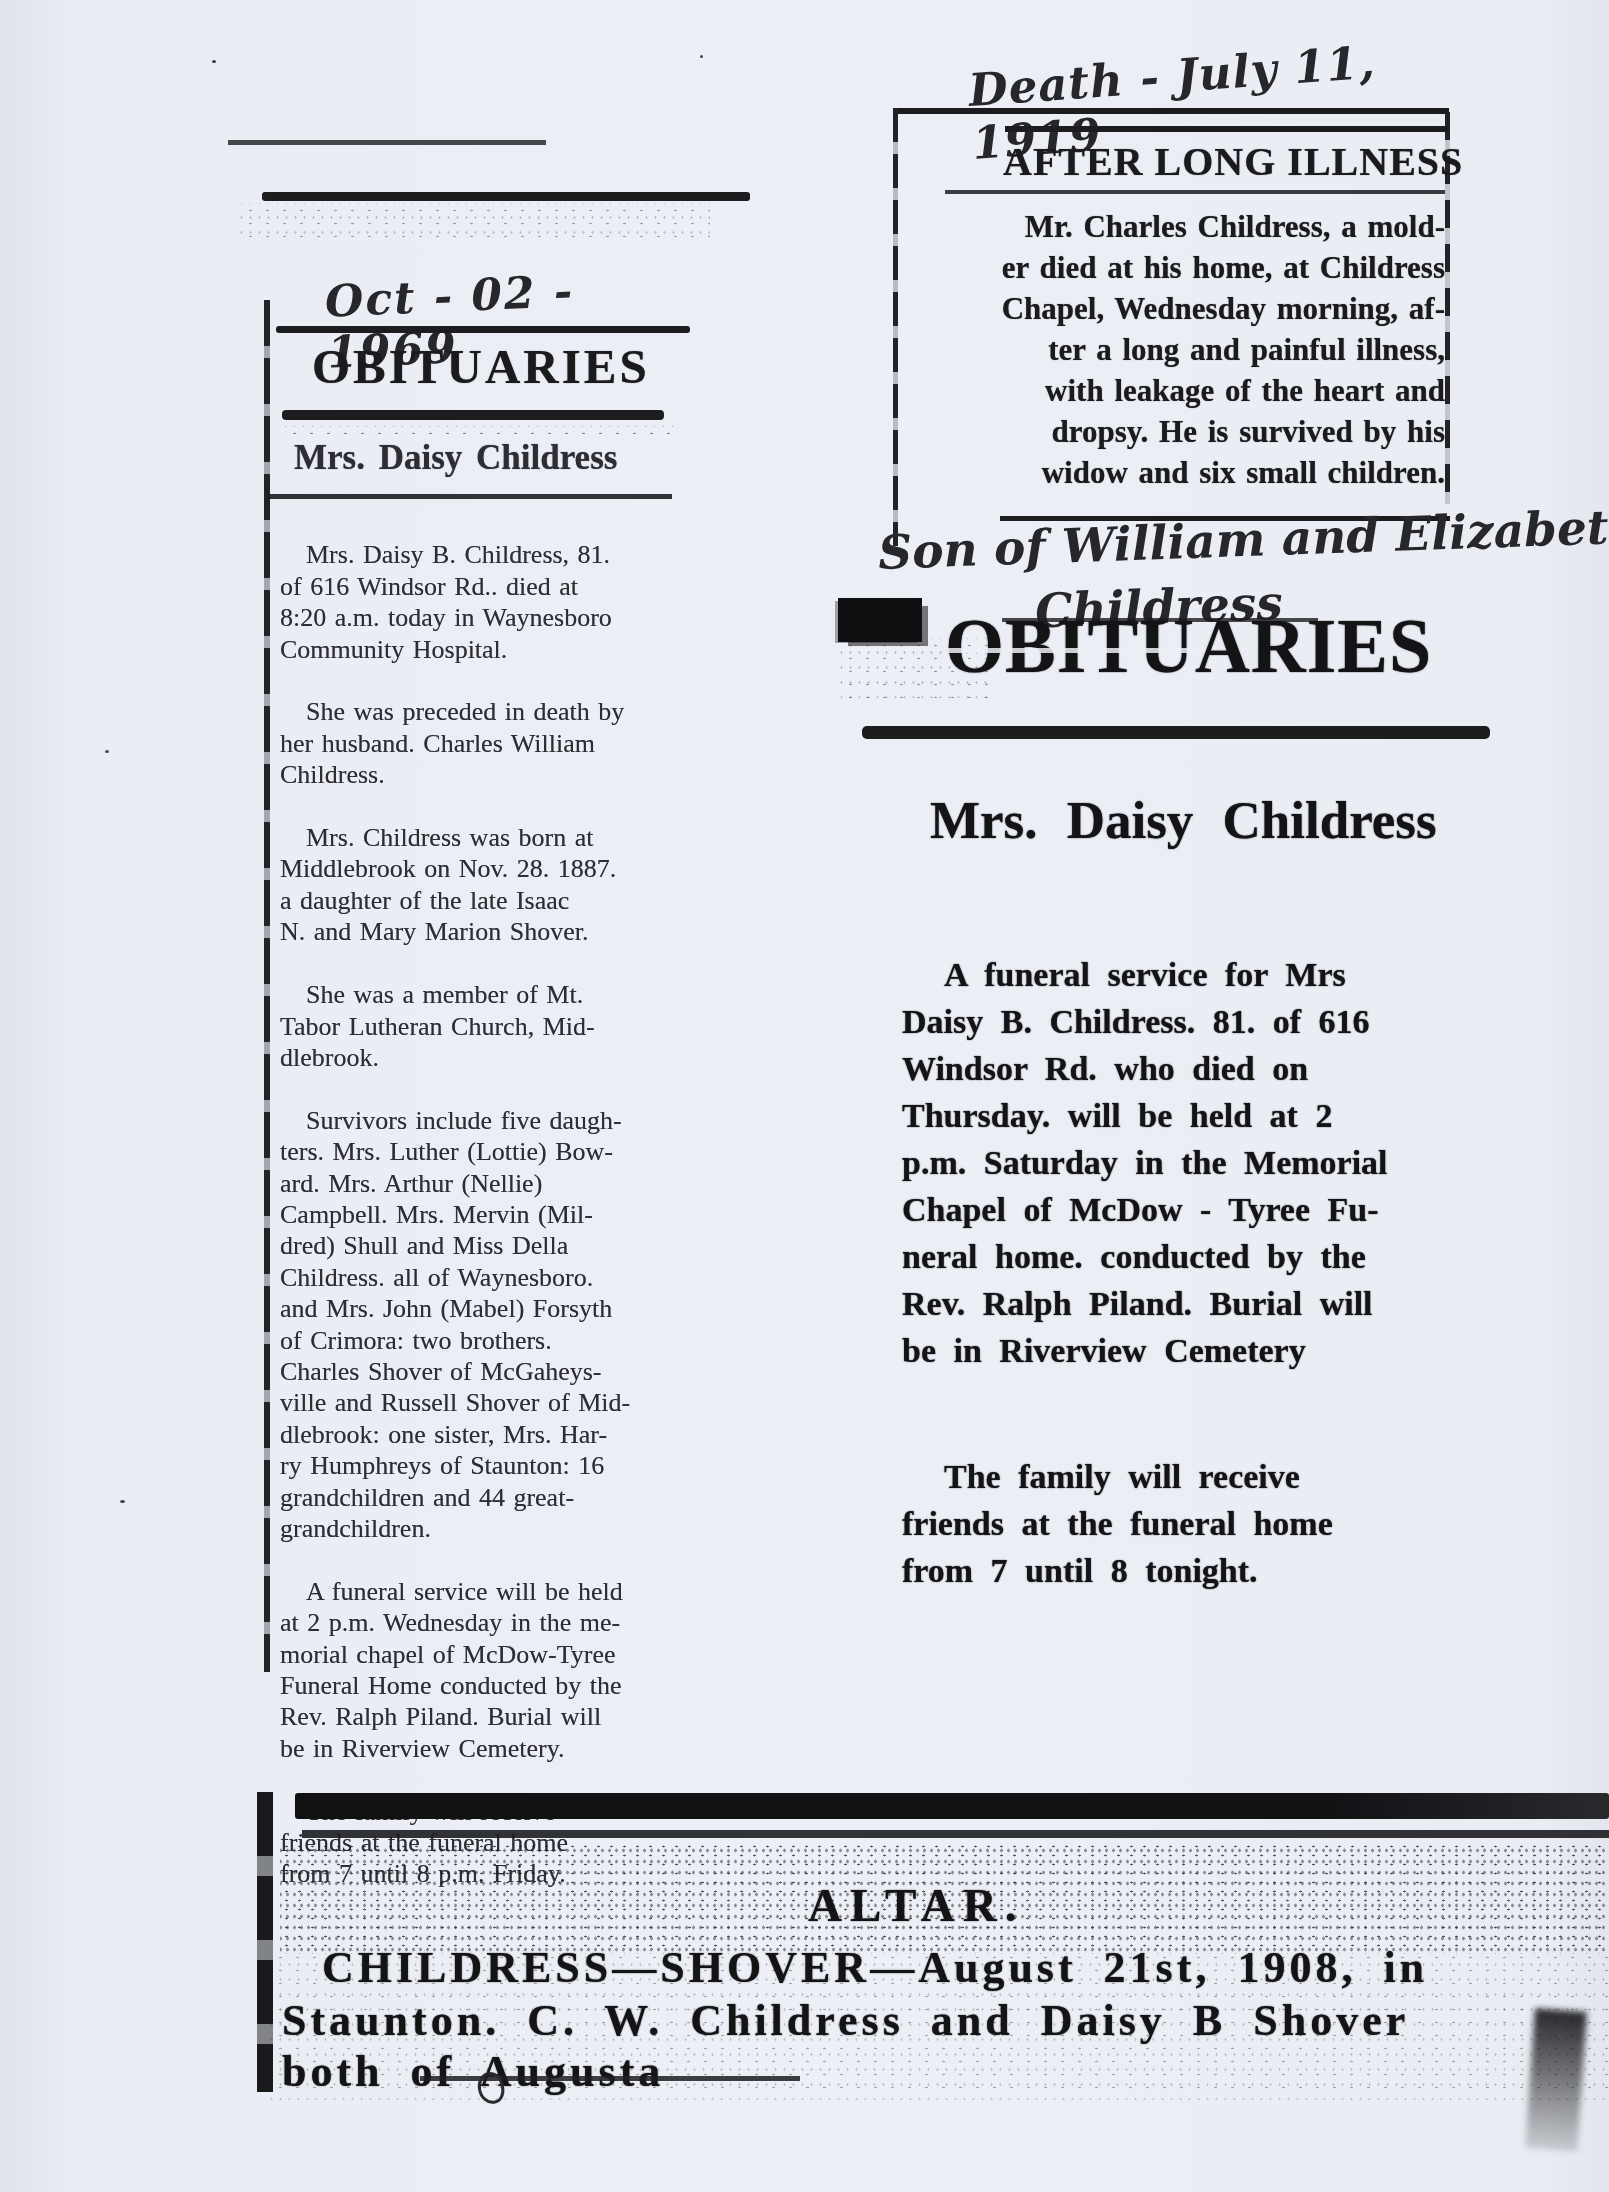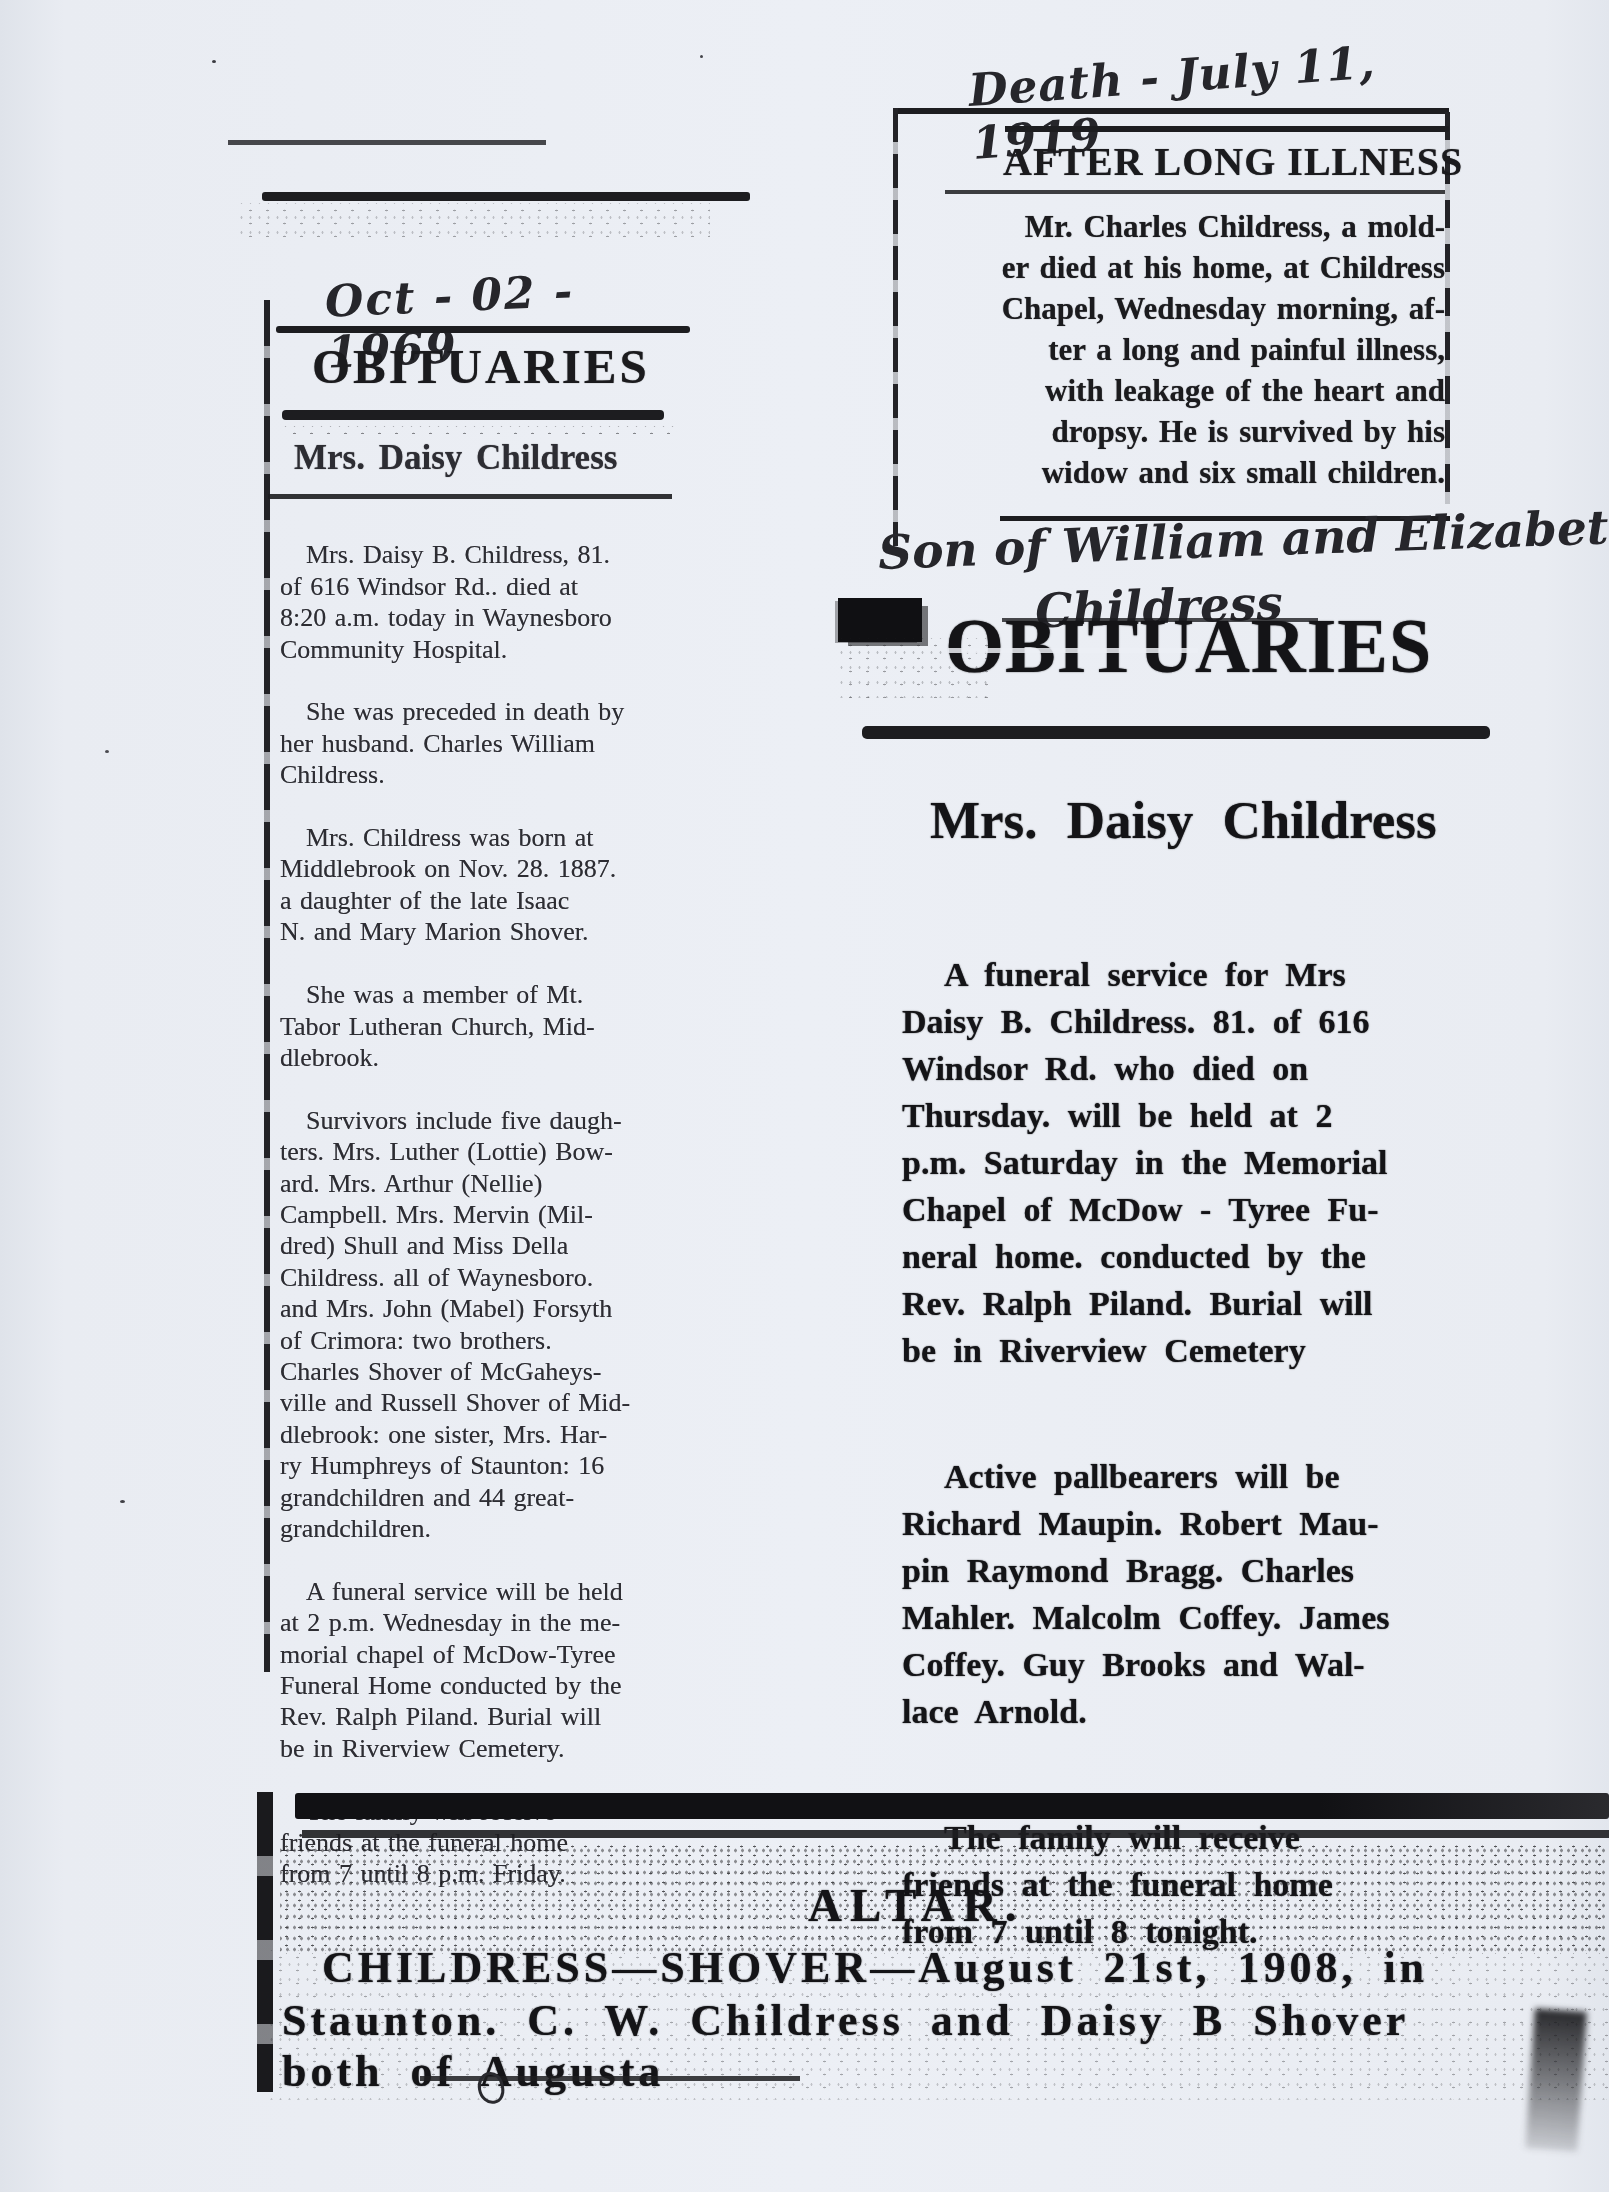--- a/index.html
+++ b/index.html
@@ -136,26 +136,20 @@
   <div class="abs news heavy rc-body" style="left:68px;top:300px;width:672px;font-size:34px;line-height:47px;font-weight:bold;word-spacing:9px;">
     <p>A funeral service for Mrs
 Daisy B. Childress. 81. of 616
 Windsor Rd. who died on
 Thursday. will be held at 2
 p.m. Saturday in the Memorial
 Chapel of McDow - Tyree Fu-
 neral home. conducted by the
 Rev. Ralph Piland. Burial will
 be in Riverview Cemetery</p>
-    <p>Active pallbearers will be
-Richard Maupin. Robert Mau-
-pin Raymond Bragg. Charles
-Mahler. Malcolm Coffey. James
-Coffey. Guy Brooks and Wal-
-lace Arnold.</p>
     <p>The family will receive
 friends at the funeral home
 from 7 until 8 tonight.</p>
   </div>
 </div>
 
 <div class="abs" style="left:0;top:1780px;width:1302px;height:412px;">
 
   <div class="abs" style="left:257px;top:12px;width:16px;height:300px;background:repeating-linear-gradient(180deg,#1a1a1d 0 64px,rgba(26,26,29,.5) 64px 84px);"></div>
 

